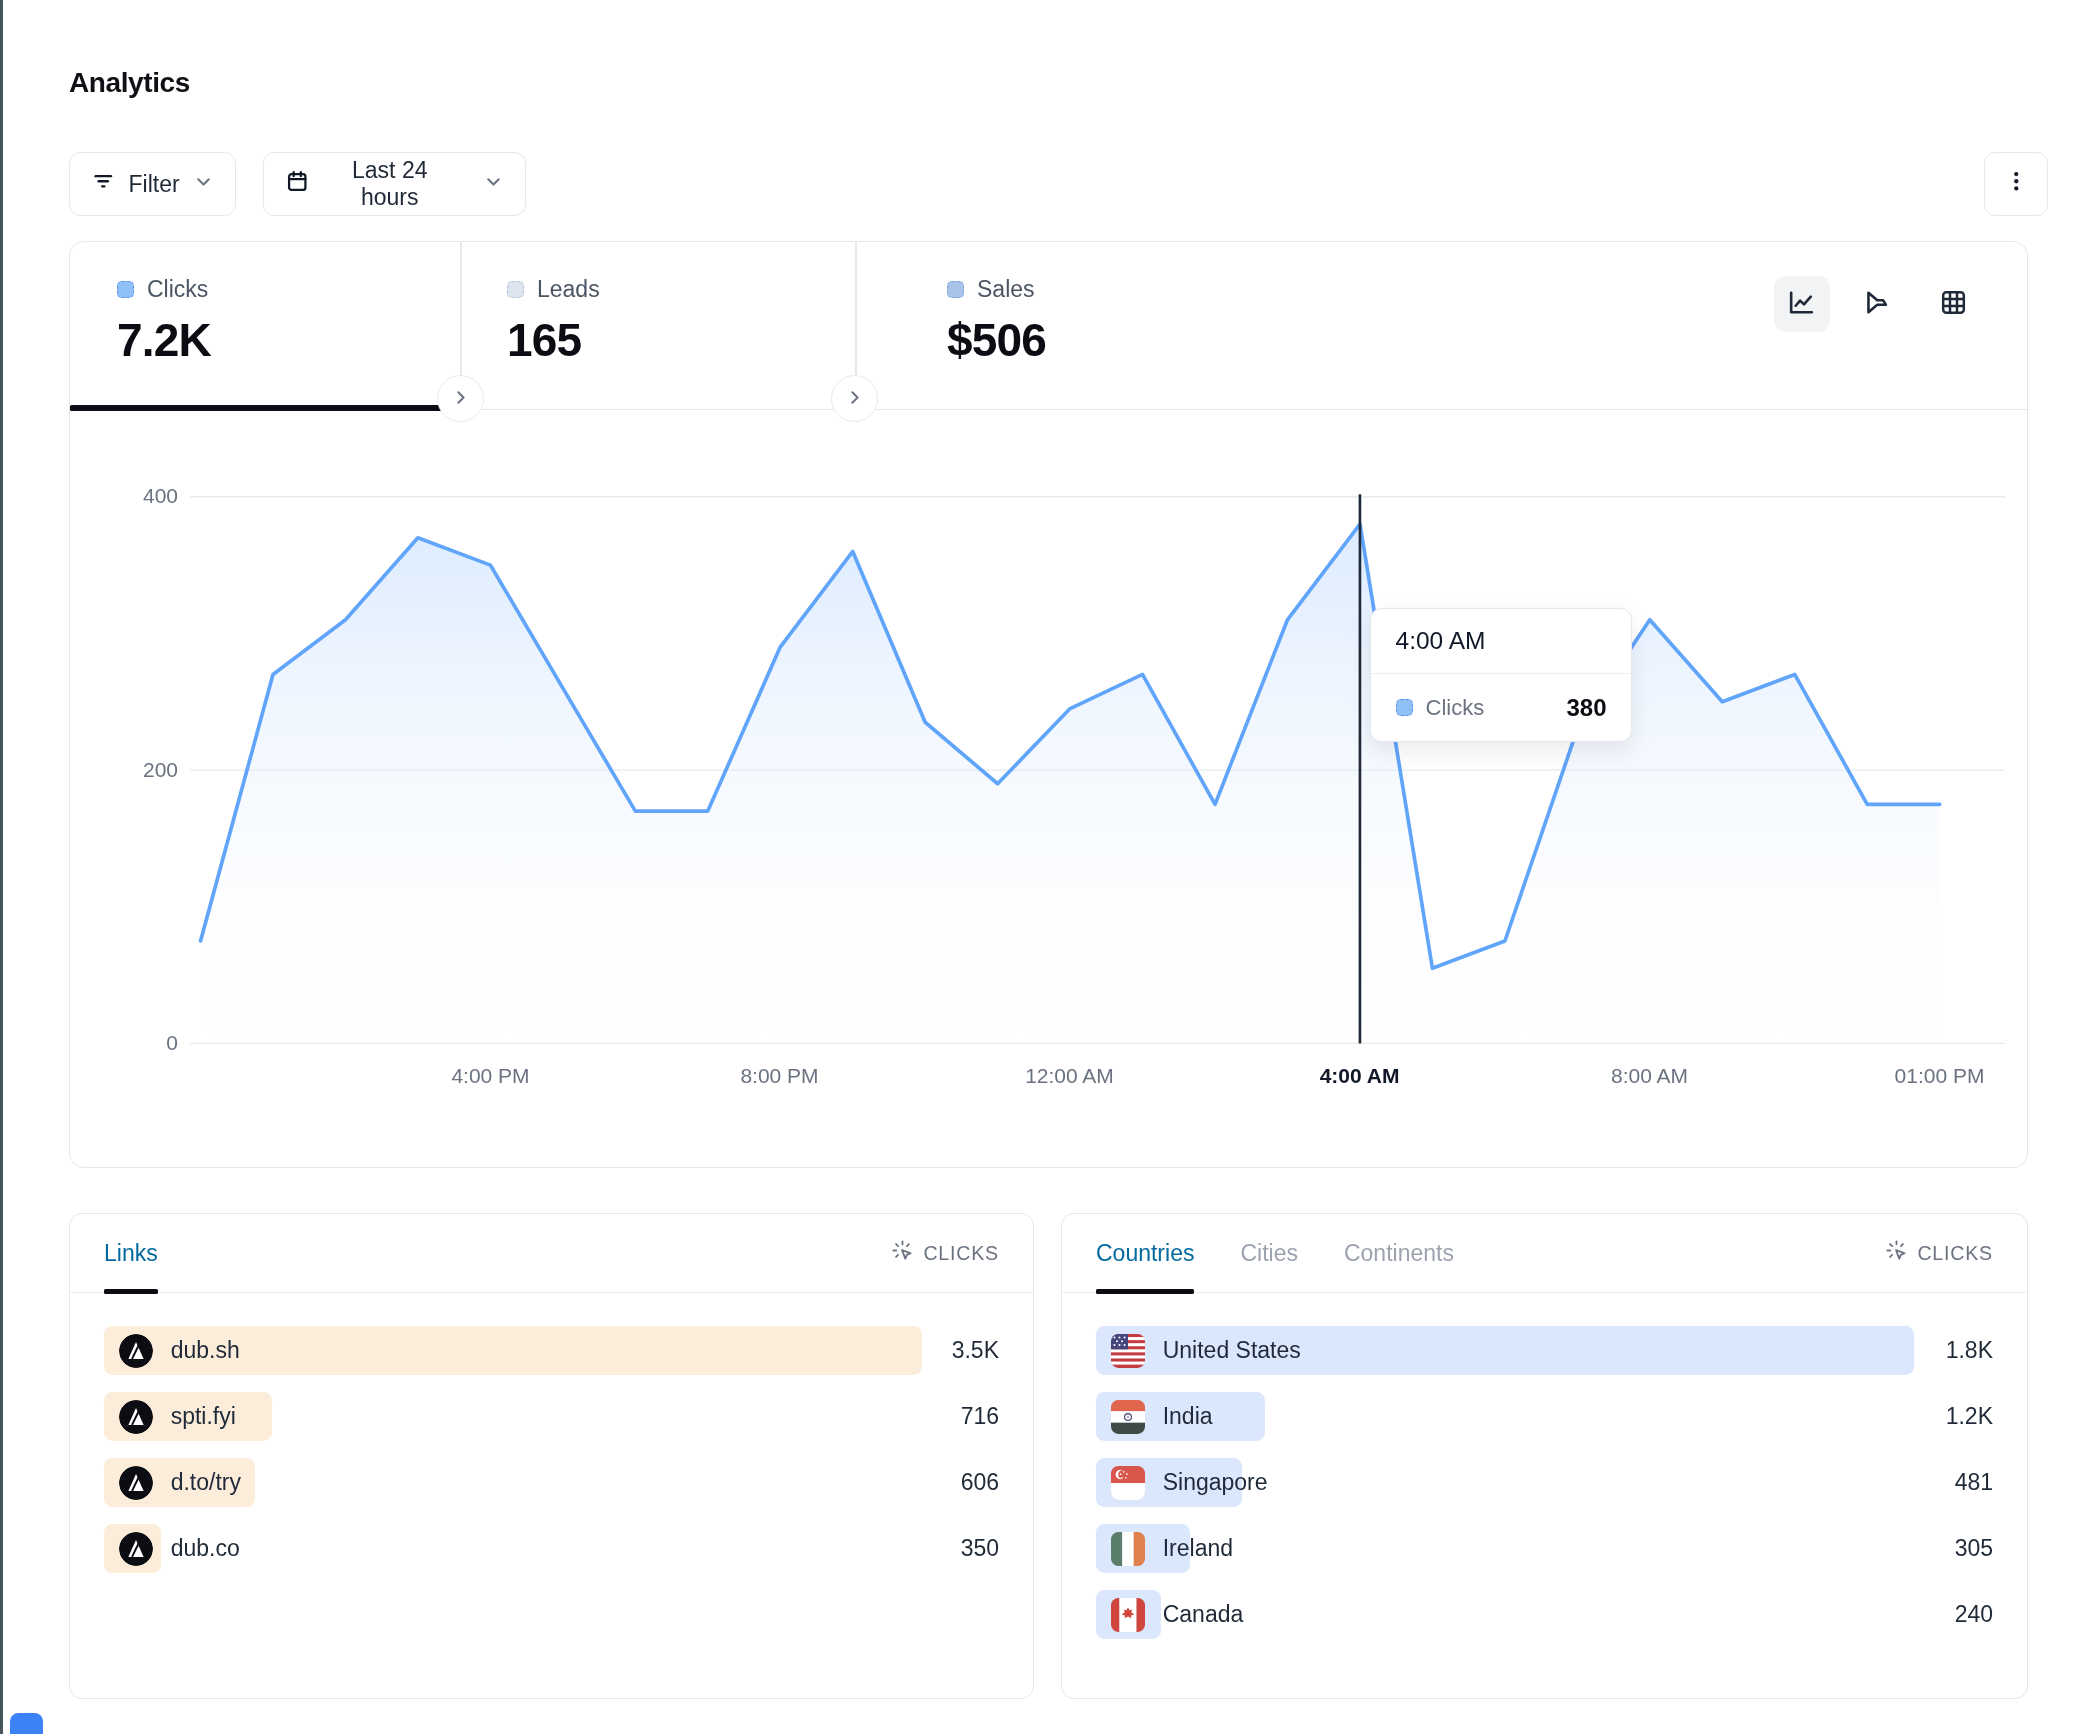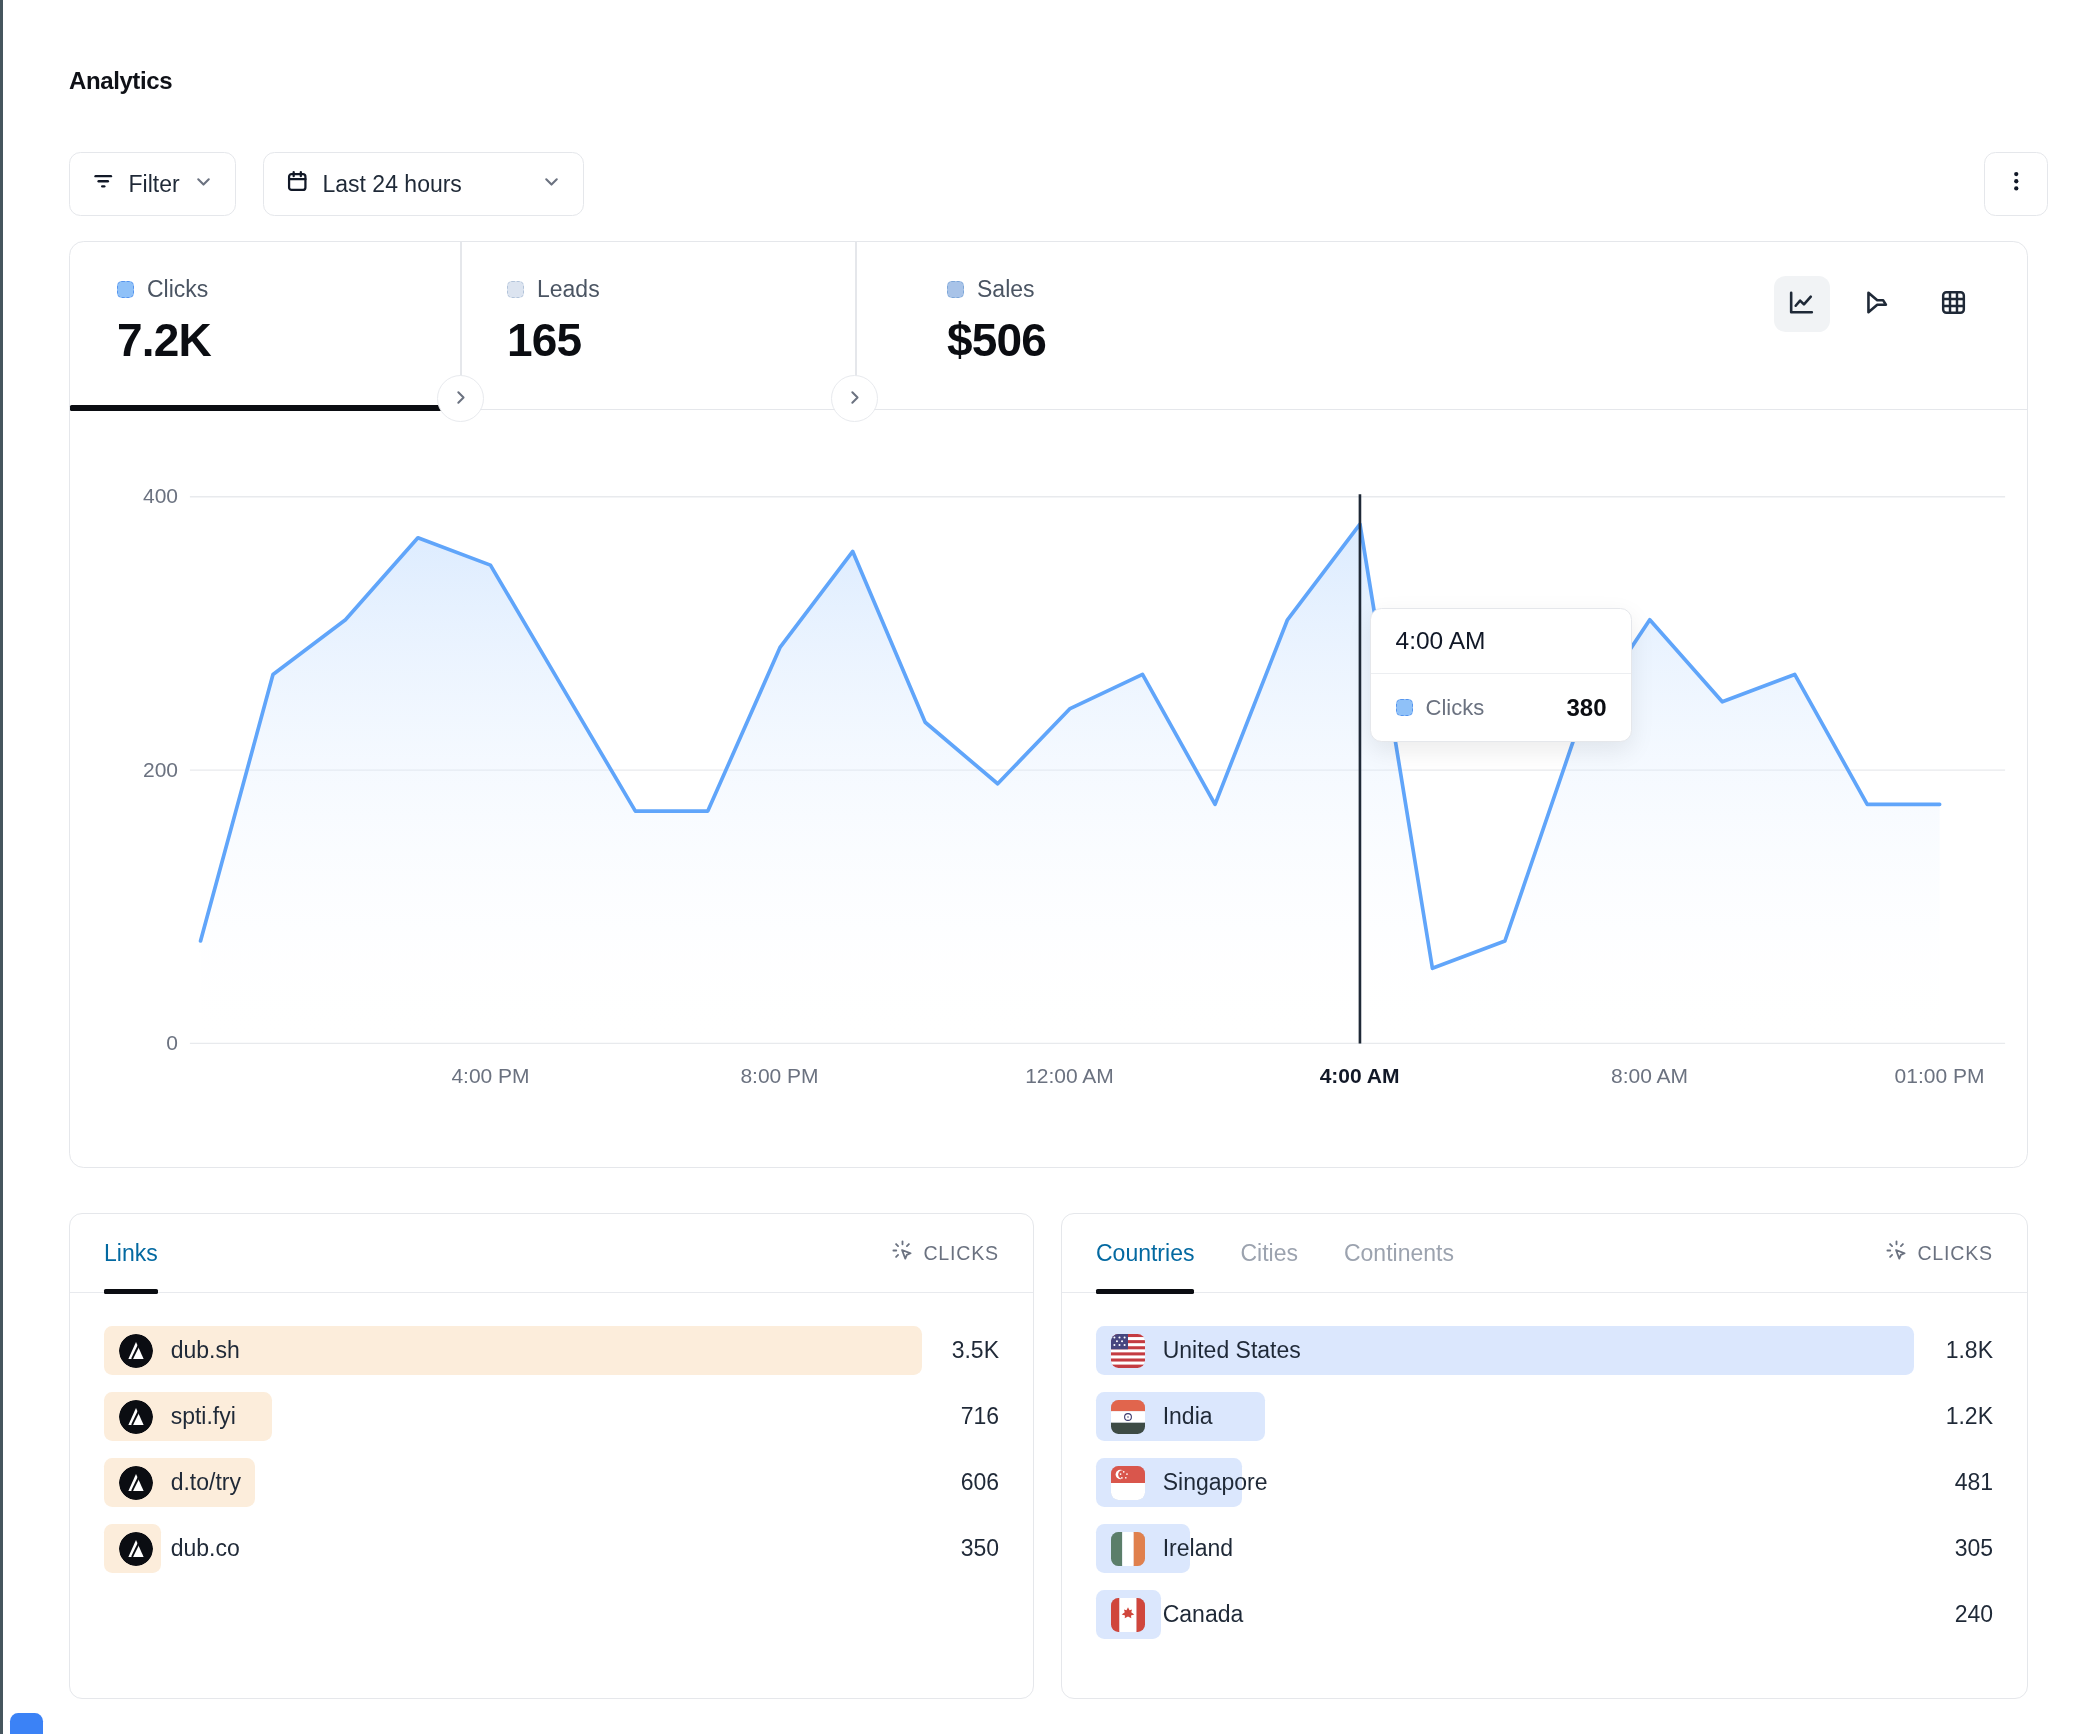--- a/index.html
+++ b/index.html
@@ -2,31 +2,31 @@
 <html style="font-size:13px"><head>
 <meta charset="utf-8">
 <style>
   * { margin:0; padding:0; box-sizing:border-box; }
   html,body { background:#fff; }
   .screen {
     position:relative; width:2096px; height:1735px; background:#ffffff;
     font-family:"Liberation Sans", sans-serif; color:#111827; overflow:hidden;
   }
   .left-edge { position:absolute; left:0; top:0; width:3.3px; height:1735px; background:#46565E; }
-  .page-title { position:absolute; left:69px; top:67px; font-size:24px; font-weight:700; letter-spacing:-0.4px; color:#0f1117; }
+  .page-title { position:absolute; left:69px; top:67px; font-size:28px; font-weight:700; letter-spacing:-0.4px; color:#0f1117; }
 
   
   .btn {
     position:absolute; top:152px; height:64px; background:#fff; border:1.6px solid #e5e7eb;
     border-radius:11.5px; display:flex; align-items:center; gap:13px; padding:0 21px;
     font-family:inherit; font-size:23px; color:#1f2937; font-weight:500; cursor:pointer;
   }
   .btn svg { flex:0 0 auto; }
   .filter-btn { left:69px; }
-  .date-btn { left:263px; width:321px; }
+  .date-btn { left:263px; width:263px; }
   .date-btn .spacer { flex:1; }
   .more-btn { left:1984px; width:64px; justify-content:center; padding:0; }
 
   
   .chart-card {
     position:absolute; left:69px; top:241px; width:1959px; height:927px;
     border:1.6px solid #e5e7eb; border-radius:14.7px; background:#fff;
   }
   .stat-row { position:relative; height:168px; border-bottom:1.6px solid #e5e7eb; display:flex; }
   .stat-card { position:relative; padding:34px 0 0 47px; cursor:pointer; }

